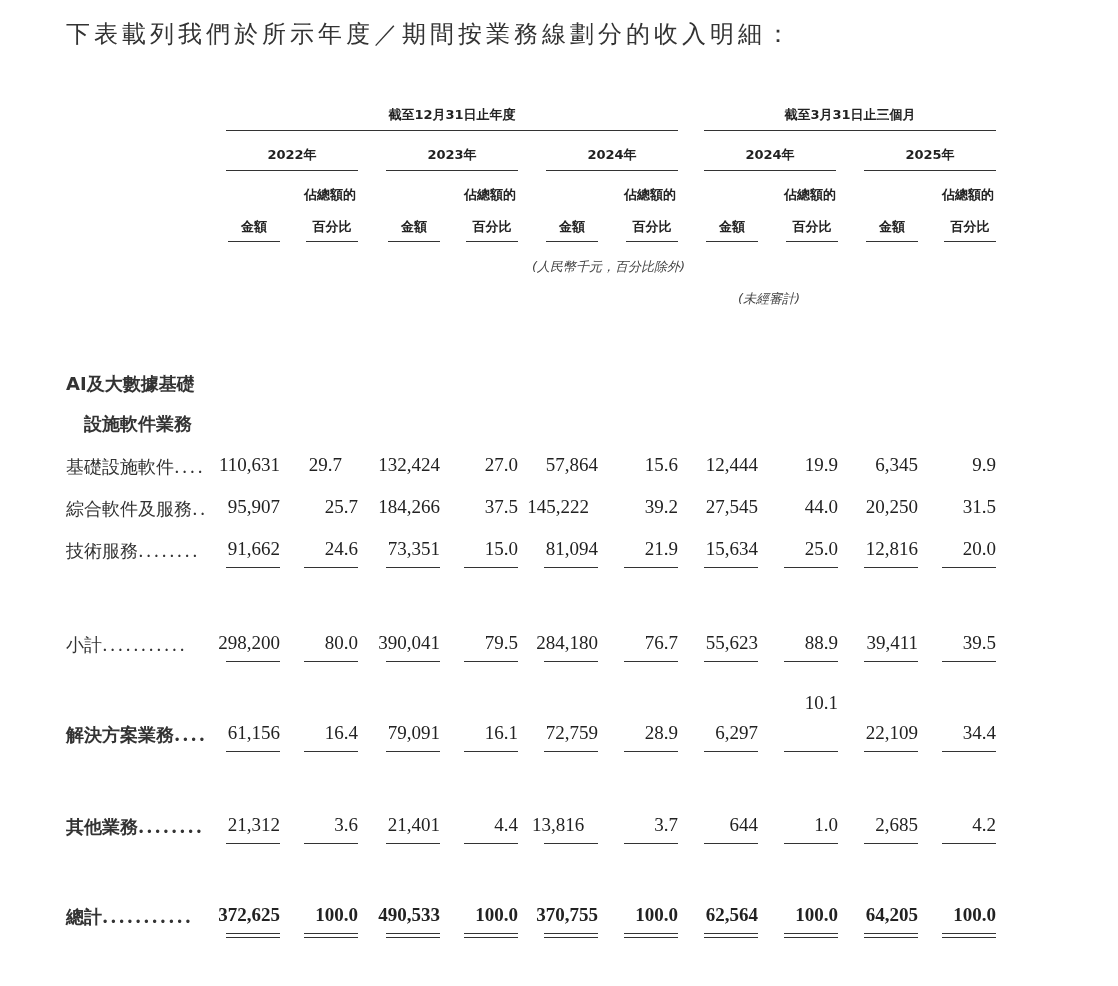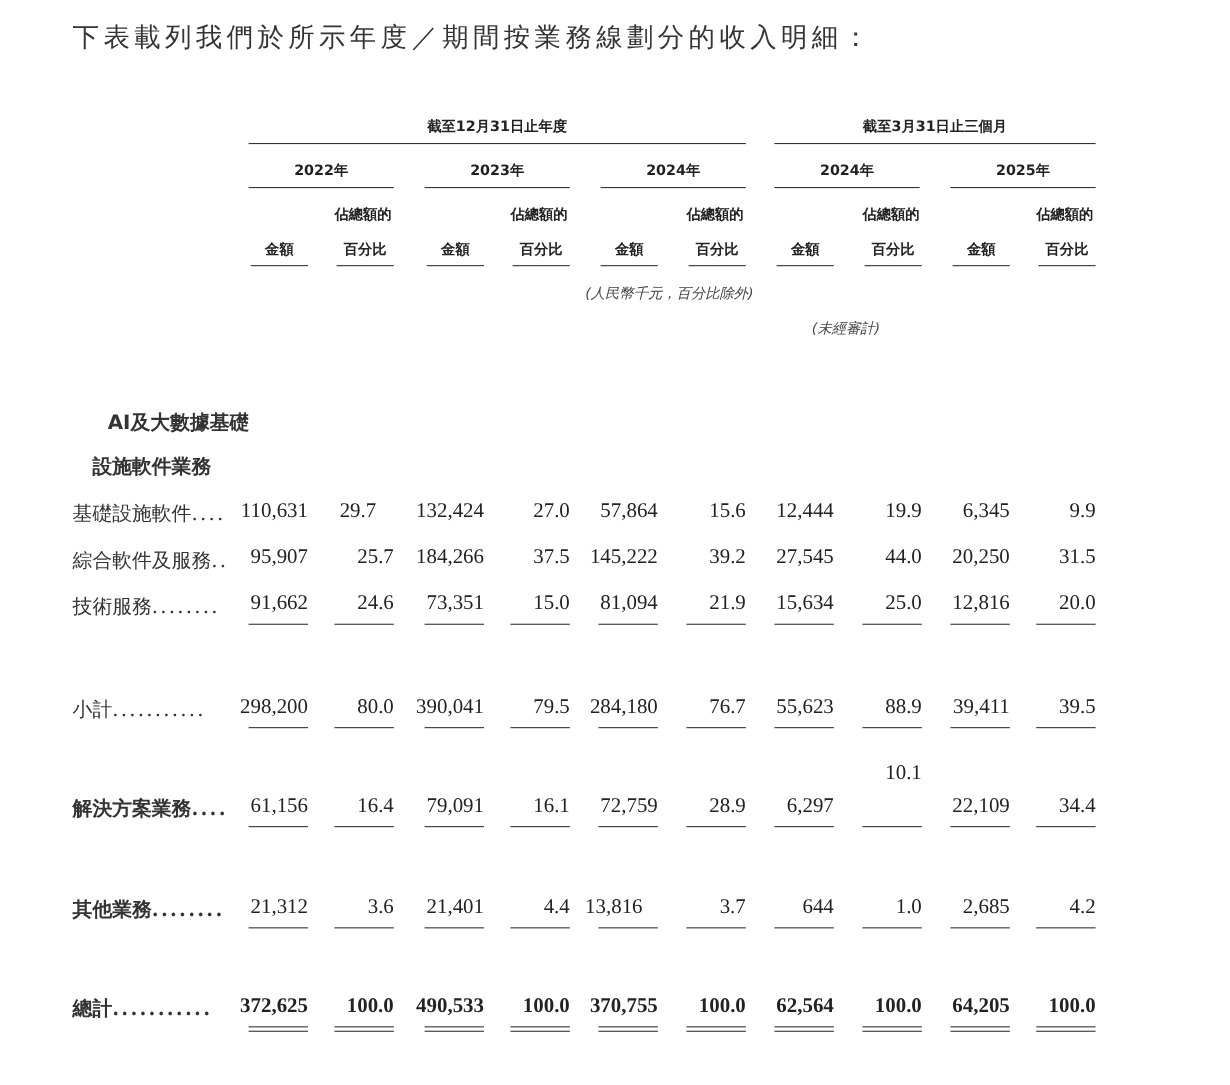--- a/index.html
+++ b/index.html
@@ -78,41 +78,41 @@
     <div class="hdr" style="left: 866px; top: 218px; width: 52px;">金額</div>
     <div class="rule thin" style="left: 866px; top: 241px; width: 52px;"></div>
     <div class="hdr" style="left: 940px; top: 186px; width: 56px;">佔總額的</div>
     <div class="hdr" style="left: 944px; top: 218px; width: 52px;">百分比</div>
     <div class="rule thin" style="left: 944px; top: 241px; width: 52px;"></div>
   </div>
 
 <div class="note" style="left:532px; top:258px;">(人民幣千元，百分比除外)</div>
 <div class="note" style="left:738px; top:290px;">(未經審計)</div>
 
-<div class="rowlabel bold" style="top:372px;margin-left:32px;">AI及大數據基礎</div>
+<div class="rowlabel bold" style="top:372px;">AI及大數據基礎</div>
 <div class="rowlabel bold" style="top:412px; left:84px;">設施軟件業務</div>
 
 <div id="rows">
     <div class="rowlabel" style="top: 455px;"><span>基礎設施軟件</span><span class="dots">....</span></div>
     <div class="cell" style="left: 200px; width: 80px; top: 454px;">110,631</div>
     <div class="cell" style="left: 262px; width: 80px; top: 454px;">29.7</div>
     <div class="cell" style="left: 360px; width: 80px; top: 454px;">132,424</div>
     <div class="cell" style="left: 438px; width: 80px; top: 454px;">27.0</div>
     <div class="cell" style="left: 518px; width: 80px; top: 454px;">57,864</div>
     <div class="cell" style="left: 598px; width: 80px; top: 454px;">15.6</div>
     <div class="cell" style="left: 678px; width: 80px; top: 454px;">12,444</div>
     <div class="cell" style="left: 758px; width: 80px; top: 454px;">19.9</div>
     <div class="cell" style="left: 838px; width: 80px; top: 454px;">6,345</div>
     <div class="cell" style="left: 916px; width: 80px; top: 454px;">9.9</div>
     <div class="rowlabel" style="top: 497px;"><span>綜合軟件及服務</span><span class="dots">..</span></div>
     <div class="cell" style="left: 200px; width: 80px; top: 496px;">95,907</div>
     <div class="cell" style="left: 278px; width: 80px; top: 496px;">25.7</div>
     <div class="cell" style="left: 360px; width: 80px; top: 496px;">184,266</div>
     <div class="cell" style="left: 438px; width: 80px; top: 496px;">37.5</div>
-    <div class="cell" style="left: 518px; width: 80px; top: 496px;">145,222</div>
+    <div class="cell" style="left: 518px; width: 80px; top: 496px; text-align: center;">145,222</div>
     <div class="cell" style="left: 598px; width: 80px; top: 496px;">39.2</div>
     <div class="cell" style="left: 678px; width: 80px; top: 496px;">27,545</div>
     <div class="cell" style="left: 758px; width: 80px; top: 496px;">44.0</div>
     <div class="cell" style="left: 838px; width: 80px; top: 496px;">20,250</div>
     <div class="cell" style="left: 916px; width: 80px; top: 496px;">31.5</div>
     <div class="rowlabel" style="top: 539px;"><span>技術服務</span><span class="dots">........</span></div>
     <div class="cell" style="left: 200px; width: 80px; top: 538px;">91,662</div>
     <div class="uline" style="left: 226px; width: 54px; top: 567px;"></div>
     <div class="cell" style="left: 278px; width: 80px; top: 538px;">24.6</div>
     <div class="uline" style="left: 304px; width: 54px; top: 567px;"></div>

